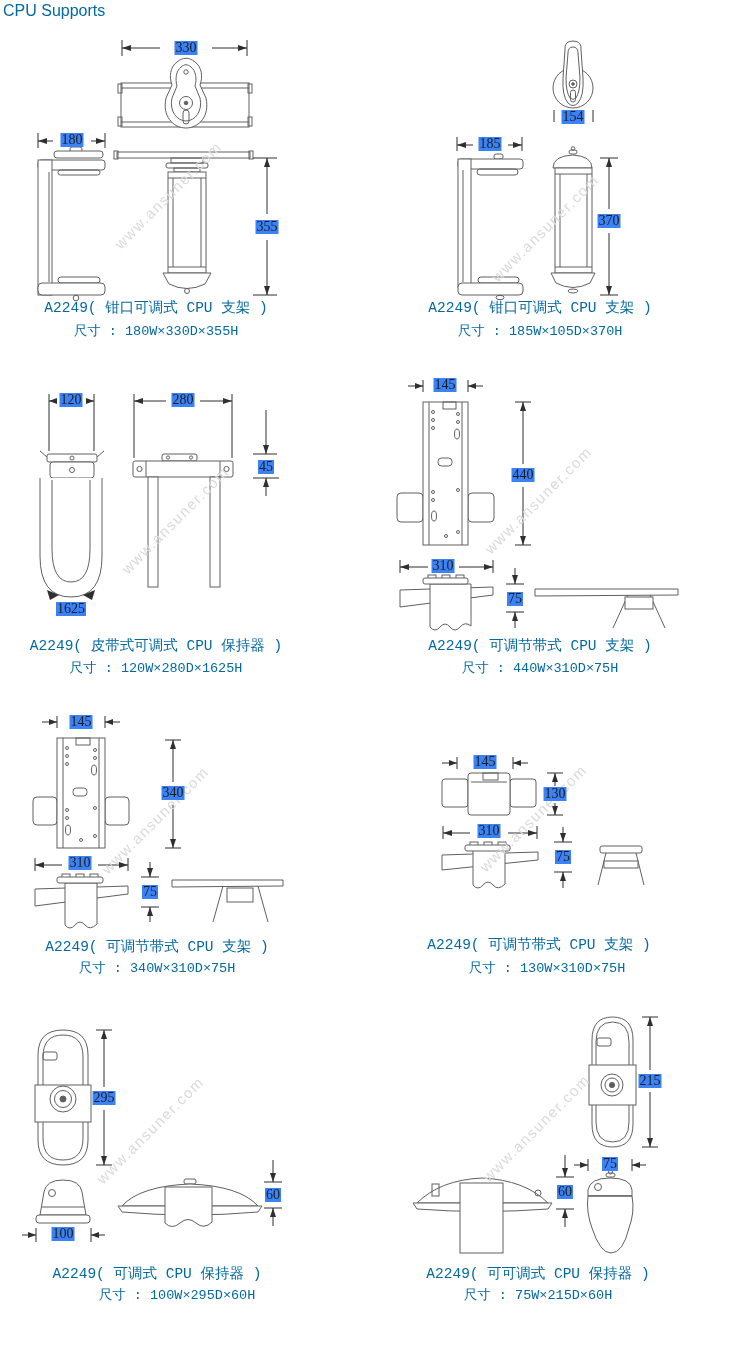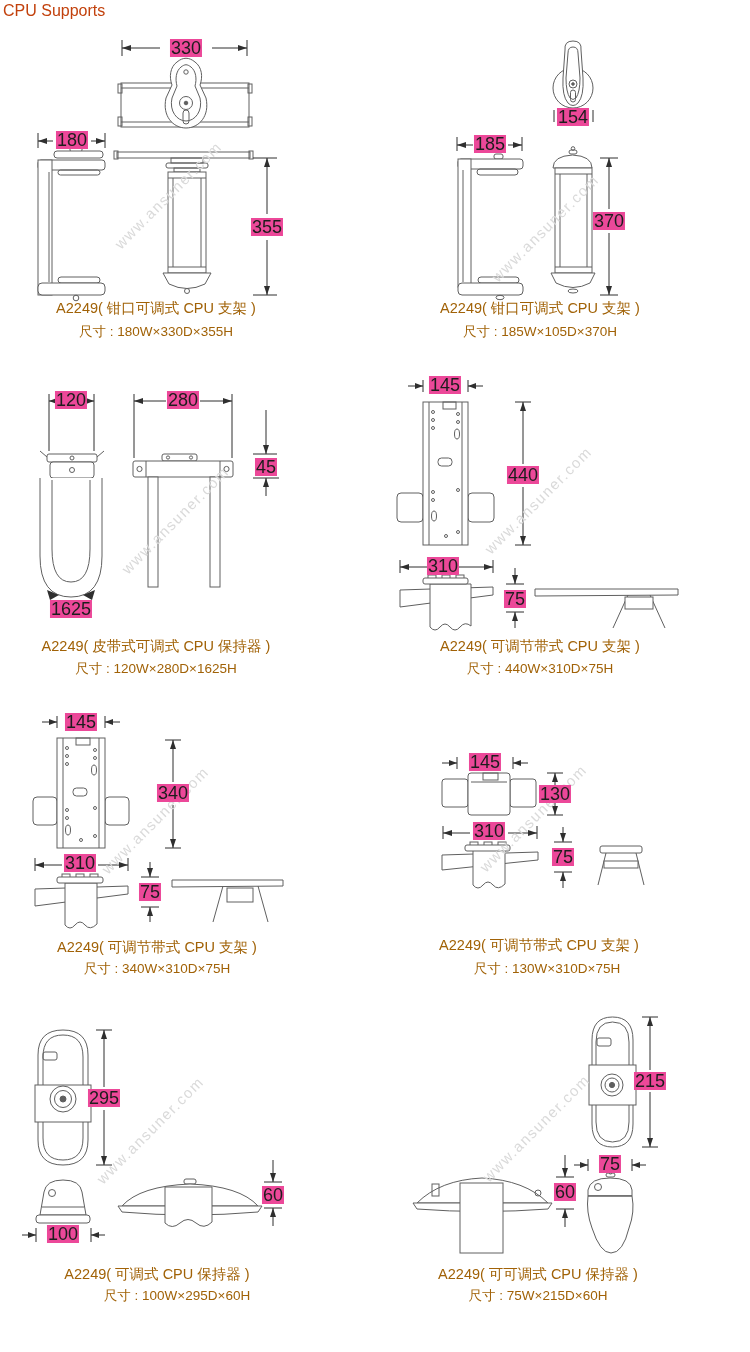--- a/index.html
+++ b/index.html
@@ -1,20 +1,20 @@
 <!DOCTYPE html>
 <html><head>
 <meta charset="utf-8">
 <style>
   html,body{margin:0;padding:0;background:#fff;}
   body{width:750px;height:1352px;position:relative;font-family:"Liberation Sans",sans-serif;overflow:hidden;}
-  .title{position:absolute;left:3px;top:2px;font-size:16px;color:#c2410c;}
+  .title{position:absolute;left:3px;top:2px;font-size:16px;color:#0369a1;}
   svg.art{position:absolute;left:0;top:0;}
-  .dim{position:absolute;transform:translate(-50%,-50%);font-size:18px;color:#1d1d1d;white-space:nowrap;background:#ec4899;padding:0 1px;line-height:1;}
-  .plabel{position:absolute;transform:translateX(-50%);white-space:nowrap;color:#a16207;line-height:1.15;}
+  .dim{position:absolute;transform:translate(-50%,-50%);font-size:14px;color:#1d1d1d;white-space:nowrap;background:#3b82f6;padding:0 1px;line-height:1;font-family:Liberation Serif, serif;}
+  .plabel{position:absolute;transform:translateX(-50%);white-space:nowrap;color:#0369a1;line-height:1.15;font-family:Liberation Mono, monospace;}
   .plabel.name{font-size:14.5px;}
   .plabel.size{font-size:13.5px;}
   .watermark{position:absolute;color:#dadada;font-size:15px;letter-spacing:1.5px;transform:translate(-50%,-50%) rotate(-45deg);white-space:nowrap;pointer-events:none;}
 </style>
 </head>
 <body>
 
 <div class="title">CPU Supports</div>
 
 <svg class="art" width="750" height="1352" viewBox="0 0 750 1352">

